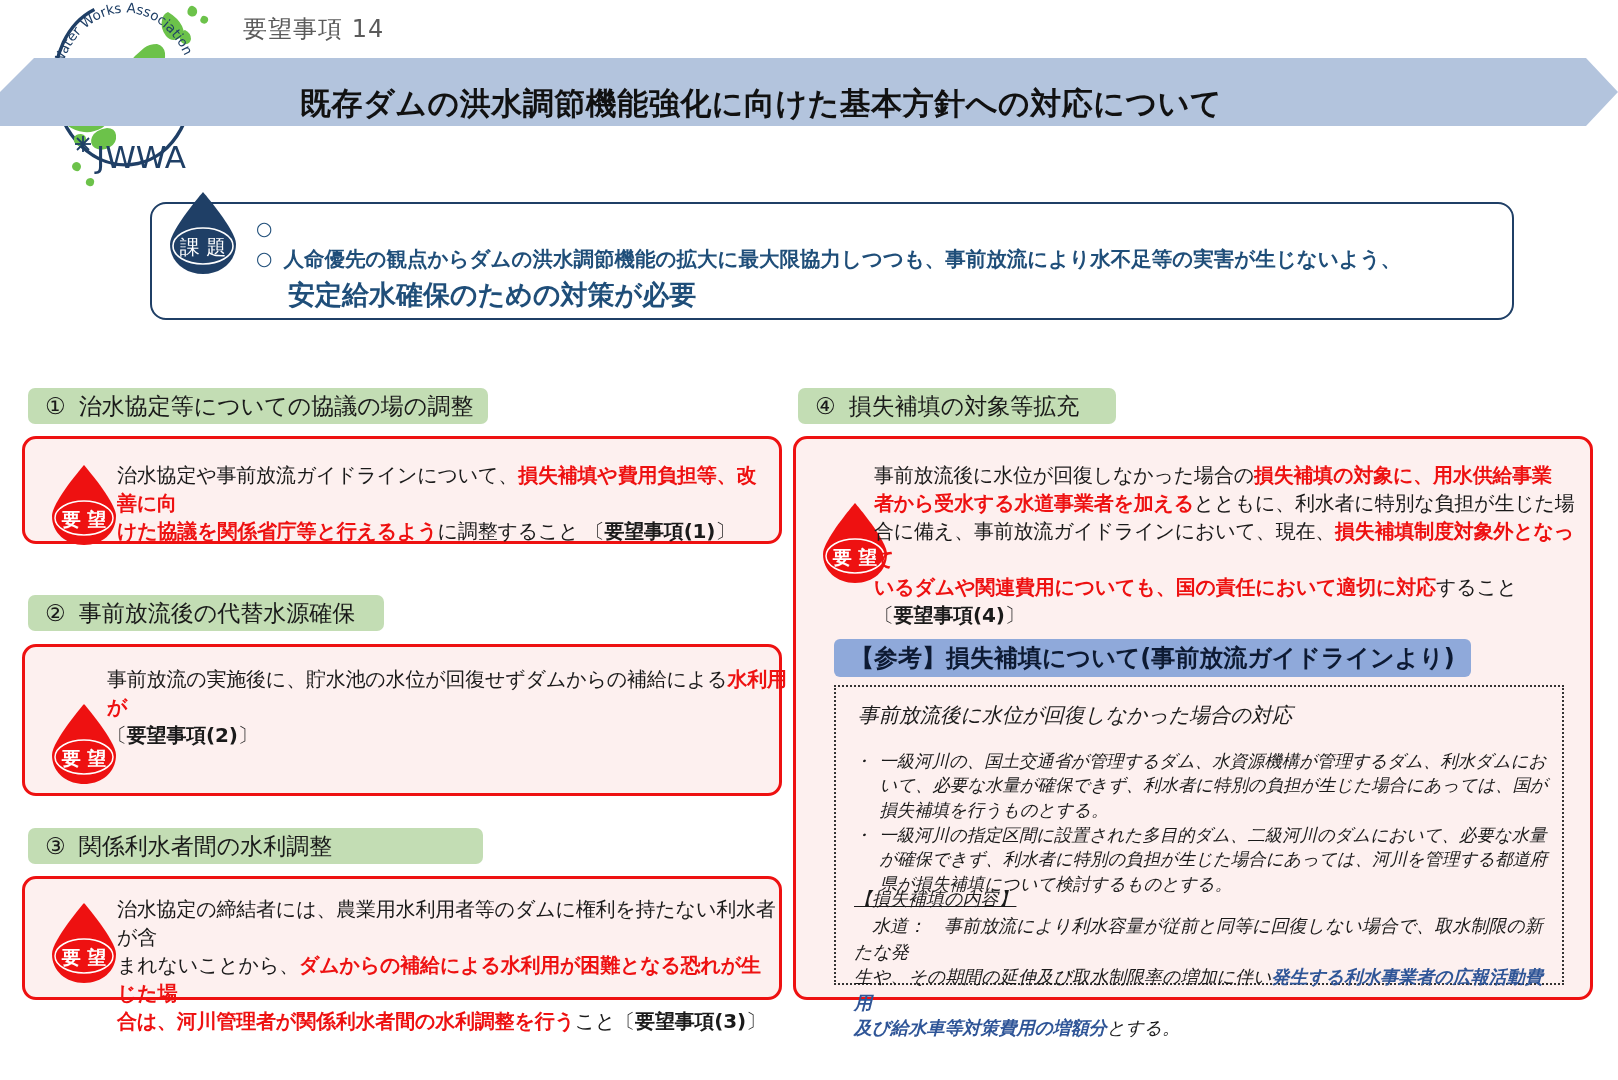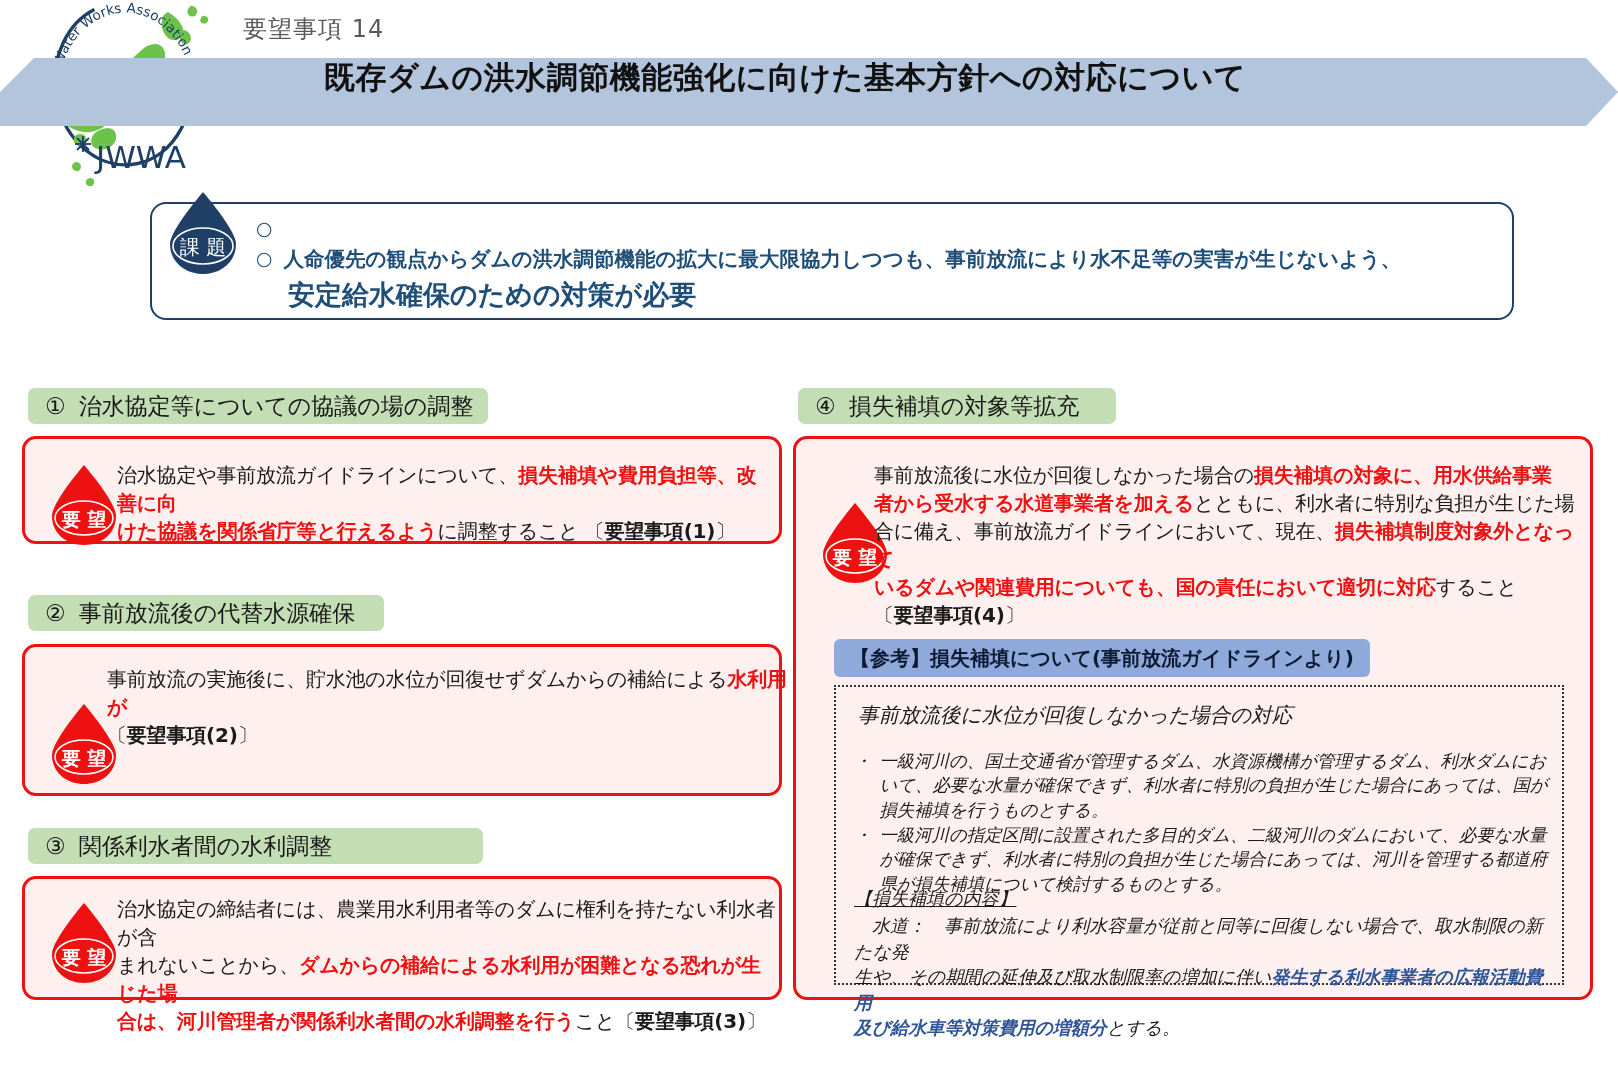--- a/index.html
+++ b/index.html
@@ -12,25 +12,24 @@
   }
 
   
   #header-band{
     position:absolute;left:0;top:58px;width:1618px;height:68px;
   }
   #header-band .band-shape{
     position:absolute;left:0;top:0;width:100%;height:100%;
   }
   #header-title{
-    position:absolute;left:300px;top:44px;width:1180px;height:68px;
+    position:absolute;left:300px;top:70px;width:1180px;height:68px;
     display:flex;align-items:center;justify-content:flex-start;
     font-size:31px;font-weight:700;color:#111111;letter-spacing:.5px;
     white-space:nowrap;
-    margin-left:24px;
   }
   #req-label{
     position:absolute;left:243px;top:13px;
     font-size:24px;color:#5a5a5a;letter-spacing:1px;white-space:nowrap;
   }
 
   
   #logo{
     position:absolute;left:33px;top:0px;width:182px;height:192px;
   }
@@ -90,21 +89,21 @@
   }
   .req-text .hl{color:#ee1111;font-weight:700;}
   .req-text .bk{color:#1a1a1a;font-weight:400;}
   .req-text .bkb{color:#1a1a1a;font-weight:700;}
 
   
   #ref-label{
     position:absolute;
     height:38px;border-radius:6px;background:#8fa9da;
     display:flex;align-items:center;padding:0 16px;box-sizing:border-box;
-    font-size:20px;font-weight:700;color:#0d1a33;white-space:nowrap;
+    font-size:24px;font-weight:700;color:#0d1a33;white-space:nowrap;
   }
   
   #ref-box{
     position:absolute;
     border:2px dotted #333333;background:transparent;box-sizing:border-box;
   }
   #ref-title{
     position:absolute;left:22px;top:14px;
     font-size:20.5px;color:#1a1a1a;white-space:nowrap;
   }

